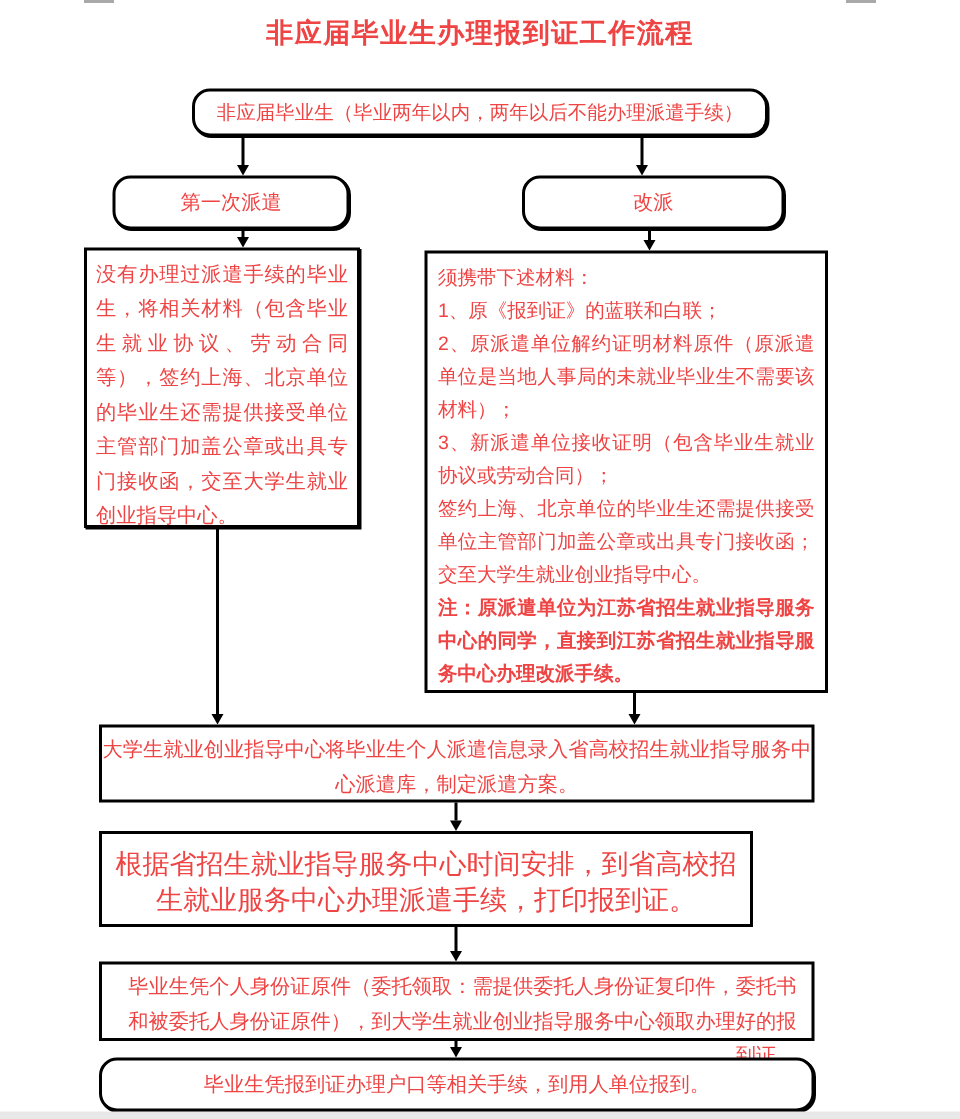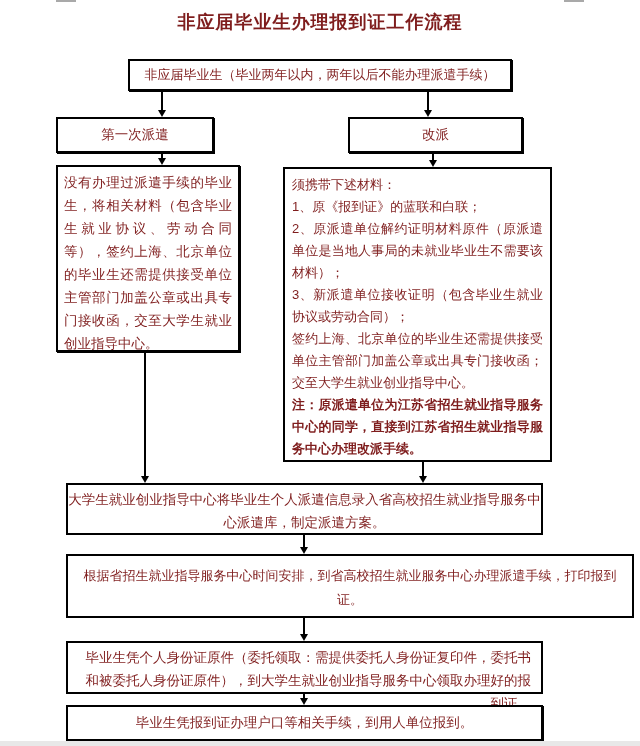--- a/index.html
+++ b/index.html
@@ -6,60 +6,60 @@
     --border-color:#000000;
     --bar-color:#e8e8e8;
     --mark-color:#a9a9a9;
   }
   html,body{margin:0;padding:0;background:#ffffff;}
   .canvas{
     position:relative;
     width:640px;height:746px;
     background:#ffffff;
     font-family:"Liberation Sans","DejaVu Sans",sans-serif;
-    color:#7f1d1d;
+    color:#ef4444;
     overflow:hidden;
   }
   .doc-title{
     position:absolute;left:0;top:10px;width:640px;
     text-align:center;font-size:18px;font-weight:bold;
     letter-spacing:1px;
   }
   .box{
     position:absolute;
     border:2px solid var(--border-color);
     background:#fff;
     box-sizing:border-box;
     font-size:13px;
   }
   .flex-center{
-    display:flex;align-items:center;justify-content:center;text-align:center;
+    display:flex;align-items:center;justify-content:center;text-align:center;border-radius:12px;
   }
   .start-box{left:128px;top:59px;width:384px;height:32px;box-shadow:1px 1px 0 var(--border-color);}
-  .branch-left{left:56px;top:117px;width:158px;height:36px;font-size:13.5px;box-shadow:1px 1px 0 var(--border-color);}
+  .branch-left{left:75px;top:117px;width:158px;height:36px;font-size:13.5px;box-shadow:1px 1px 0 var(--border-color);}
   .branch-right{left:348px;top:117px;width:175px;height:36px;font-size:13.5px;box-shadow:1px 1px 0 var(--border-color);text-align:right;}
   .left-detail{
     left:56px;top:165px;width:184px;height:187px;
     padding:4px 6px;font-size:13.5px;line-height:23px;
     text-align:justify;box-shadow:1px 1px 0 var(--border-color);
   }
   .right-detail{
     left:283px;top:167px;width:269px;height:295px;
     padding:5px 7px;font-size:13px;line-height:22px;
     text-align:justify;
   }
   .right-detail p{margin:0;}
   .right-detail p.note{font-weight:bold;}
   .step-record{
     left:66px;top:483px;width:477px;height:52px;
     padding:3px 0;line-height:23px;text-align:center;font-size:13.5px;
   }
   .step-print{
-    left:66px;top:554px;width:568px;height:64px;
-    padding:8px 8px 0;line-height:24px;text-align:center;font-size:13px;
+    left:66px;top:554px;width:436px;height:64px;
+    padding:8px 8px 0;line-height:24px;text-align:center;font-size:18px;
   }
   .step-collect{
     left:66px;top:641px;width:477px;height:53px;
     padding:3px 10px;line-height:23px;text-align:right;font-size:13.5px;
   }
   .step-final{left:66px;top:705px;width:477px;height:36px;font-size:13.5px;box-shadow:1px 1px 0 var(--border-color);}
   .varrow{
     position:absolute;width:2px;background:var(--border-color);
   }
   .varrow::after{

